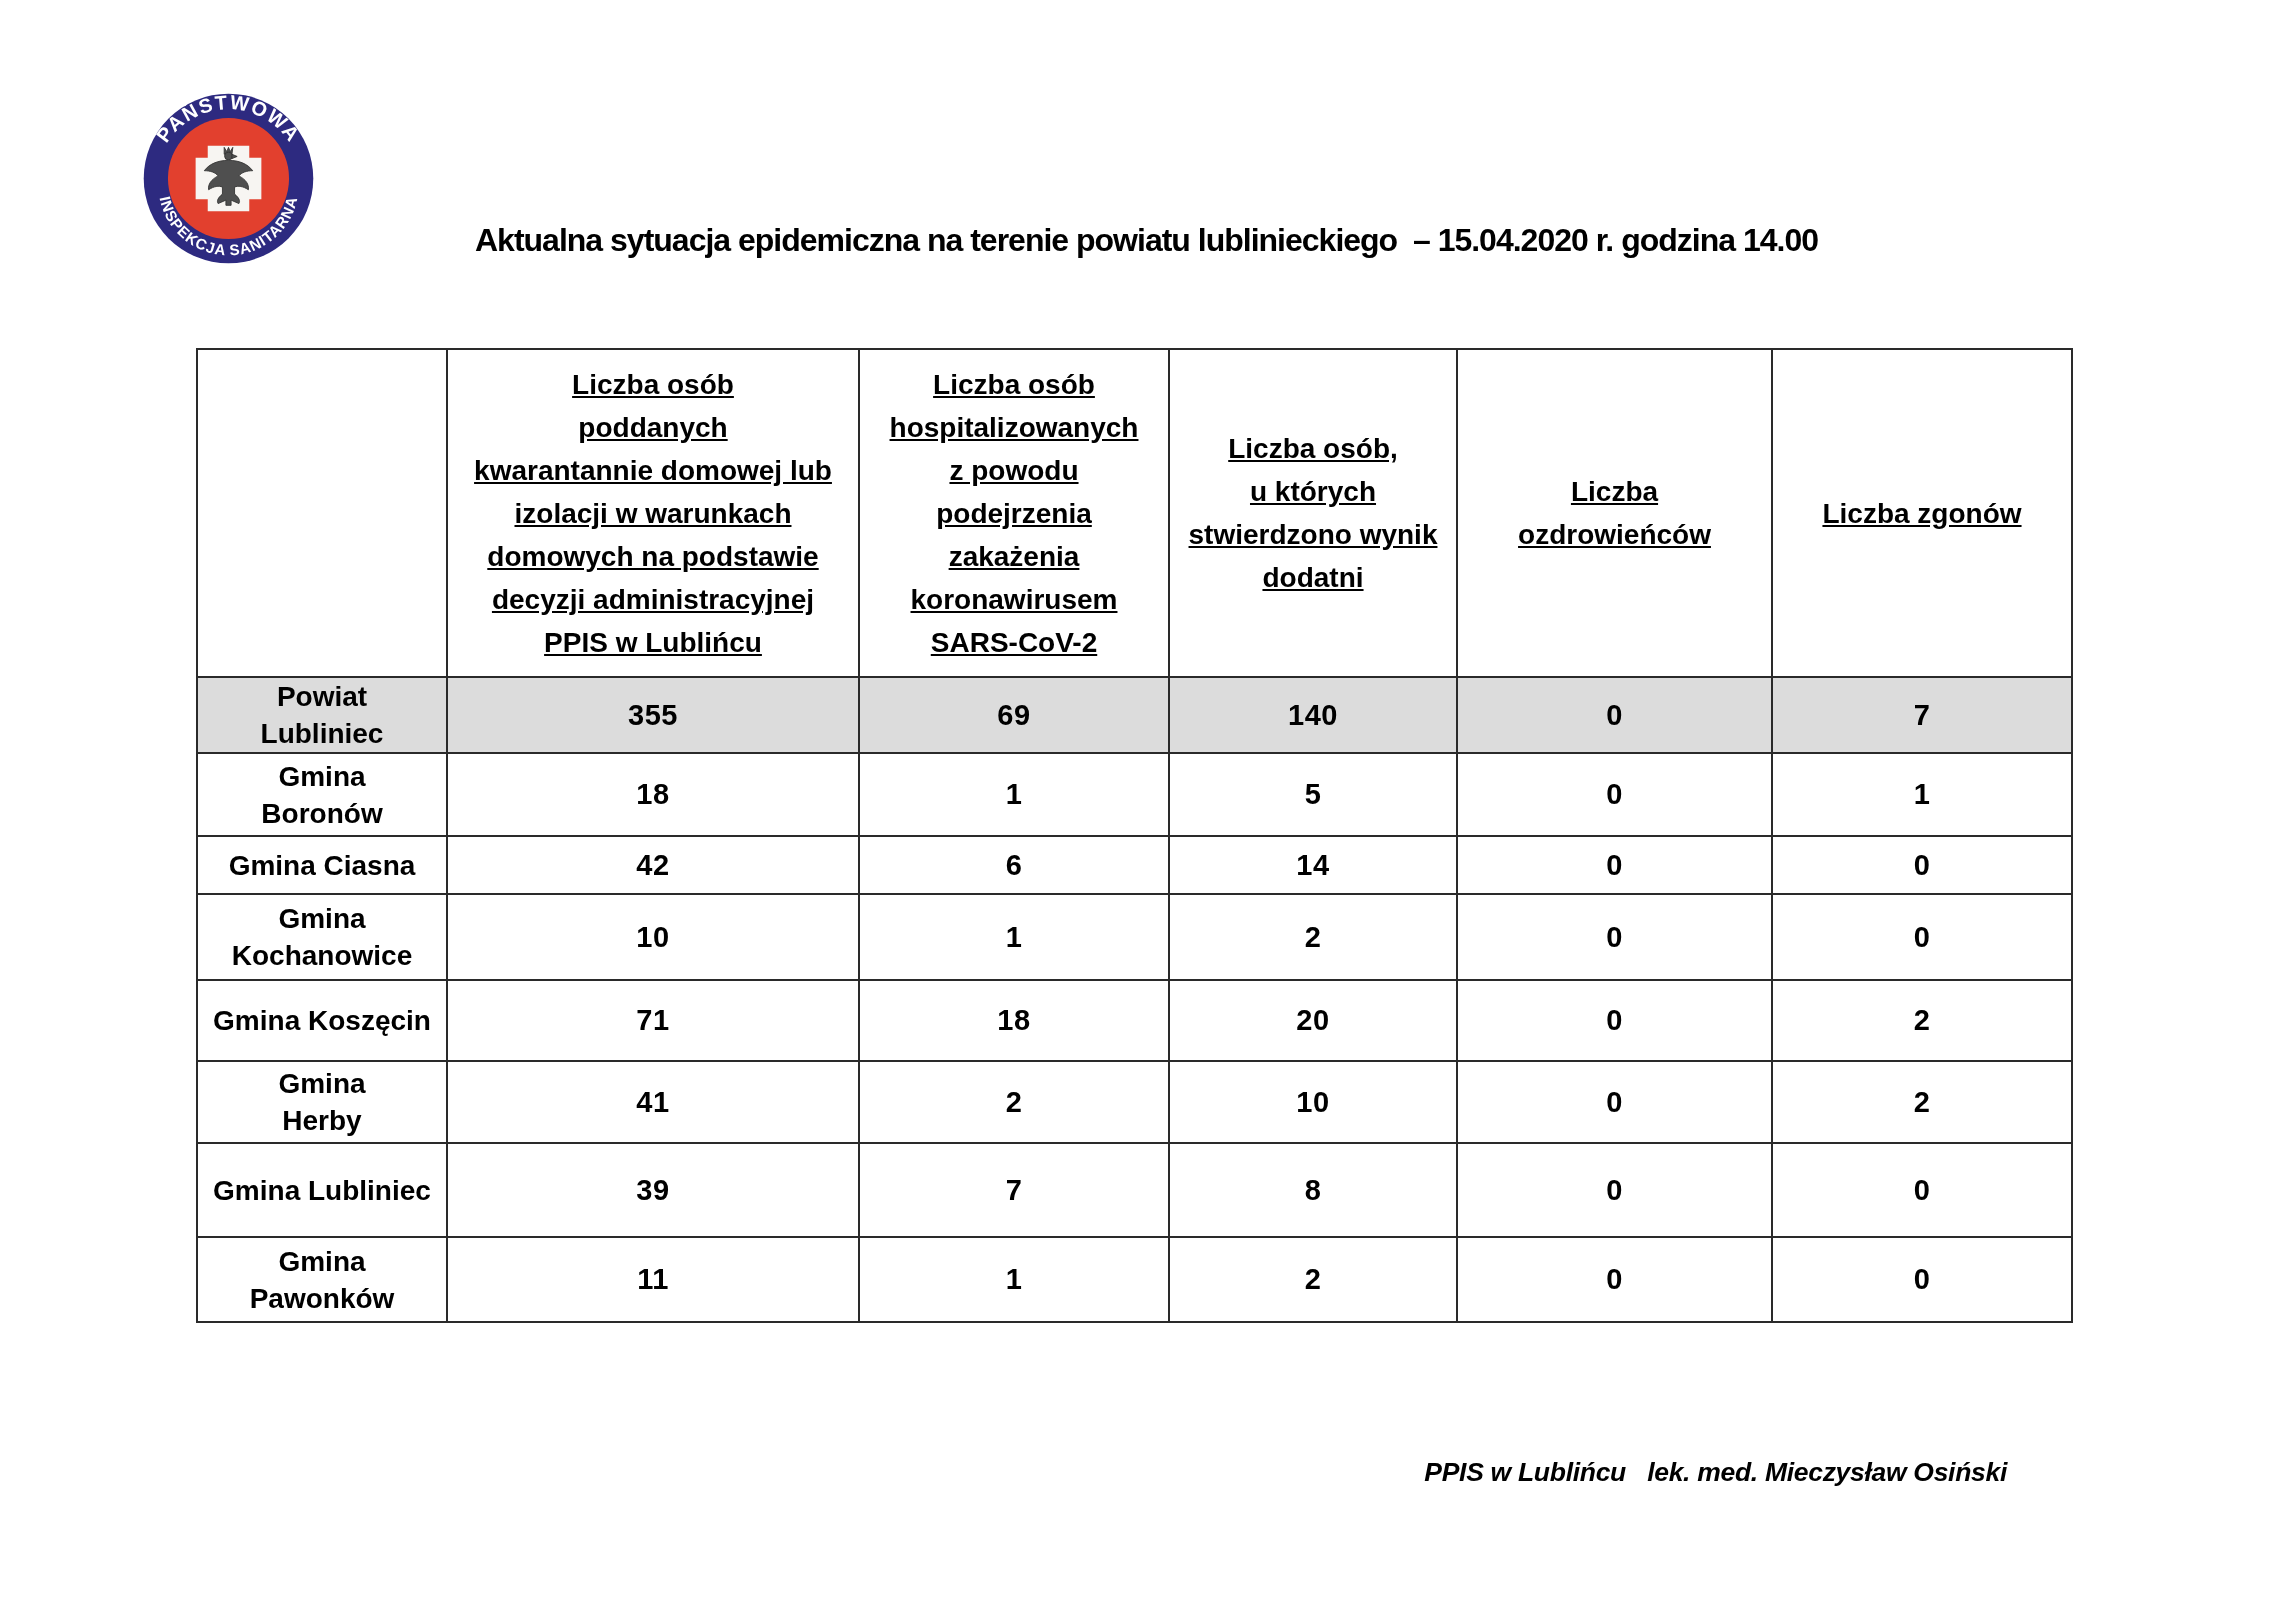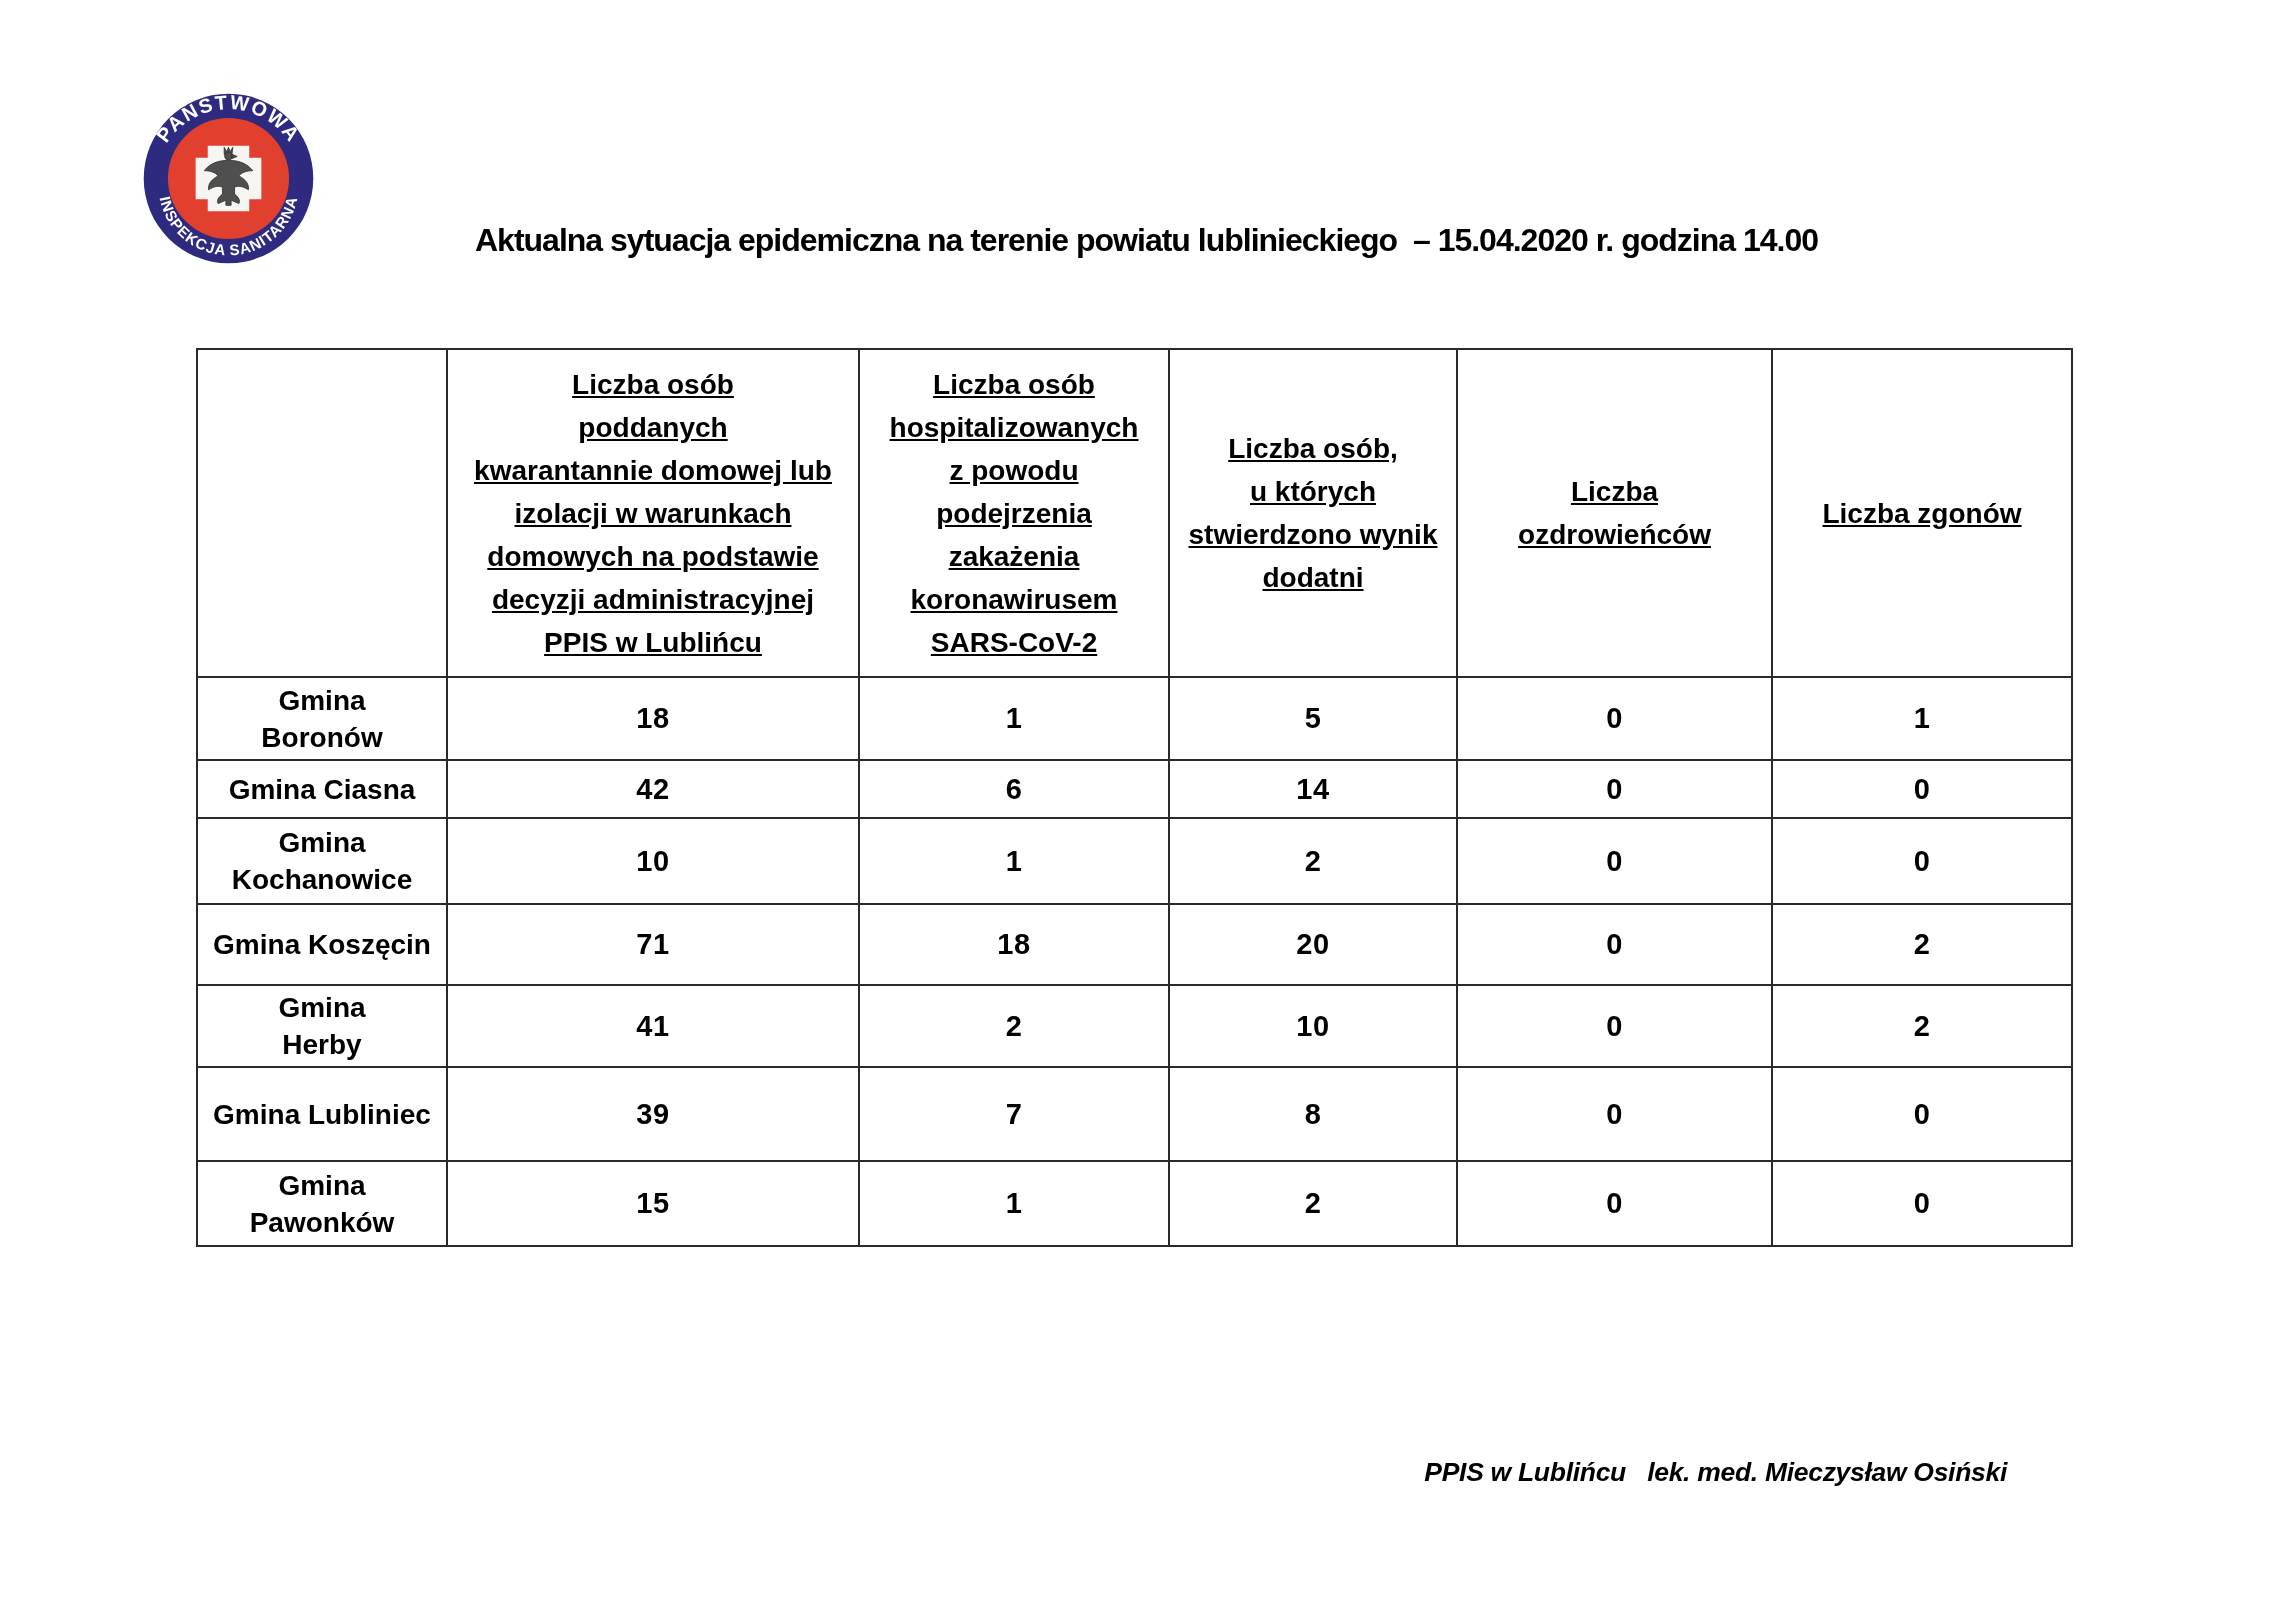--- a/index.html
+++ b/index.html
@@ -121,20 +121,29 @@
         <th>Liczba osób,
 u których
 stwierdzono wynik
 dodatni</th>
         <th>Liczba
 ozdrowieńców</th>
         <th>Liczba zgonów</th>
       </tr>
     </thead>
     <tbody>
+      <tr class="hl r0">
+        <th class="rowlab">Powiat
+Lubliniec</th>
+        <td>355</td>
+        <td>69</td>
+        <td>140</td>
+        <td>0</td>
+        <td>7</td>
+      </tr>
       <tr class="r1">
         <th class="rowlab">Gmina
 Boronów</th>
         <td>18</td>
         <td>1</td>
         <td>5</td>
         <td>0</td>
         <td>1</td>
       </tr>
       <tr class="r2">
@@ -175,21 +184,21 @@
         <th class="rowlab">Gmina Lubliniec</th>
         <td>39</td>
         <td>7</td>
         <td>8</td>
         <td>0</td>
         <td>0</td>
       </tr>
       <tr class="r7">
         <th class="rowlab">Gmina
 Pawonków</th>
-        <td>15</td>
+        <td>11</td>
         <td>1</td>
         <td>2</td>
         <td>0</td>
         <td>0</td>
       </tr>
     </tbody>
   </table>
 </div>
 
 <div class="footer">PPIS w Lublińcu   lek. med. Mieczysław Osiński</div>

